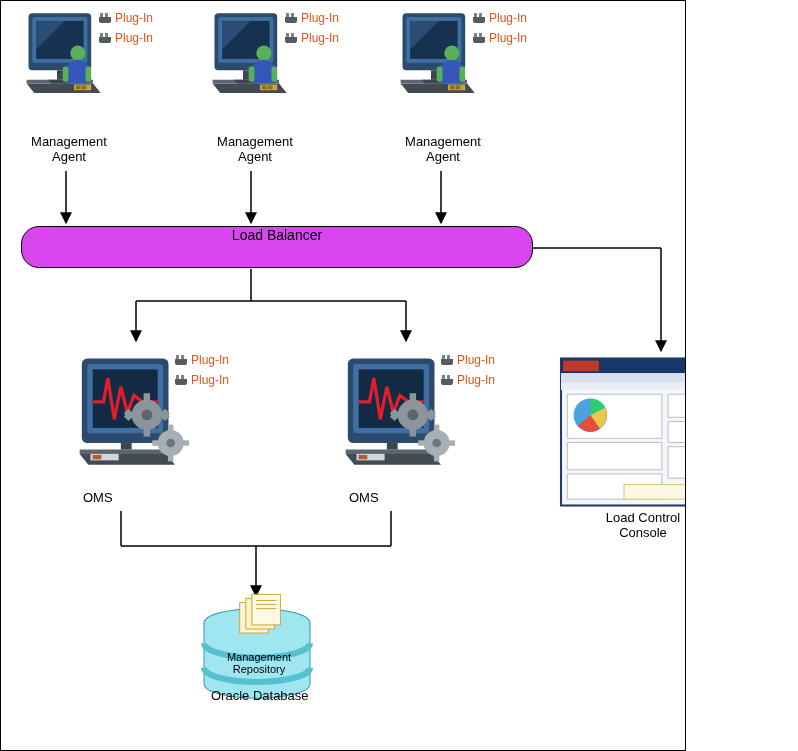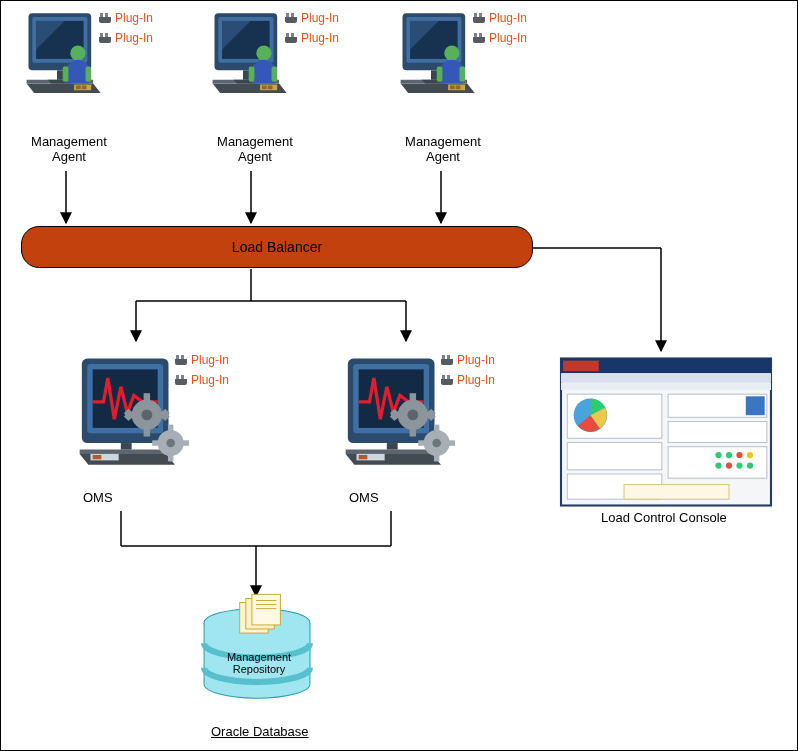--- a/index.html
+++ b/index.html
@@ -4,21 +4,21 @@
 <style>
   html, body {
     margin: 0;
     padding: 0;
     background: #fff;
     font-family: Arial, Helvetica, sans-serif;
     color: #000;
   }
   .canvas {
     position: relative;
-    width: 798px;
+    width: 686px;
     height: 751px;
     border: 1px solid #000;
     box-sizing: border-box;
     overflow: hidden;
   }
   .node {
     position: absolute;
     text-align: center;
   }
   .label {
@@ -28,23 +28,23 @@
     text-align: center;
   }
   .plugin-label {
     font-size: 12px;
     color: #e2541c; 
   }
   .load-balancer {
     position: absolute;
     border: 1.5px solid #000;
     border-radius: 18px;
-    background: #c2410c;
+    background: #d946ef;
     display: flex;
-    align-items: center;
+    align-items: flex-start;
     justify-content: center;
     font-size: 14px;
   }
   .db-label-inner {
     font-size: 11px;
     line-height: 1.1;
   }
   svg { overflow: visible; }
 
   
@@ -335,15 +335,15 @@
   </div>
   <div class="label" style="position:absolute; left:600px; top:510px;">Load Control Console</div>
 
   <div class="node" style="left:200px; top:606px;">
     <svg width="112" height="100" viewBox="0 0 110 95">
         <use href="#db-icon"></use>
       </svg>
   </div>
   <div class="db-label-inner" style="position:absolute; left:218px; top:650px; width:80px; text-align:center; white-space:pre-line;">Management
 Repository</div>
-  <div class="label" style="position:absolute; left:210px; top:724px;text-decoration:underline;">Oracle Database</div>
+  <div class="label" style="position:absolute; left:210px; top:688px;">Oracle Database</div>
 
 </div>
 
 </body></html>

